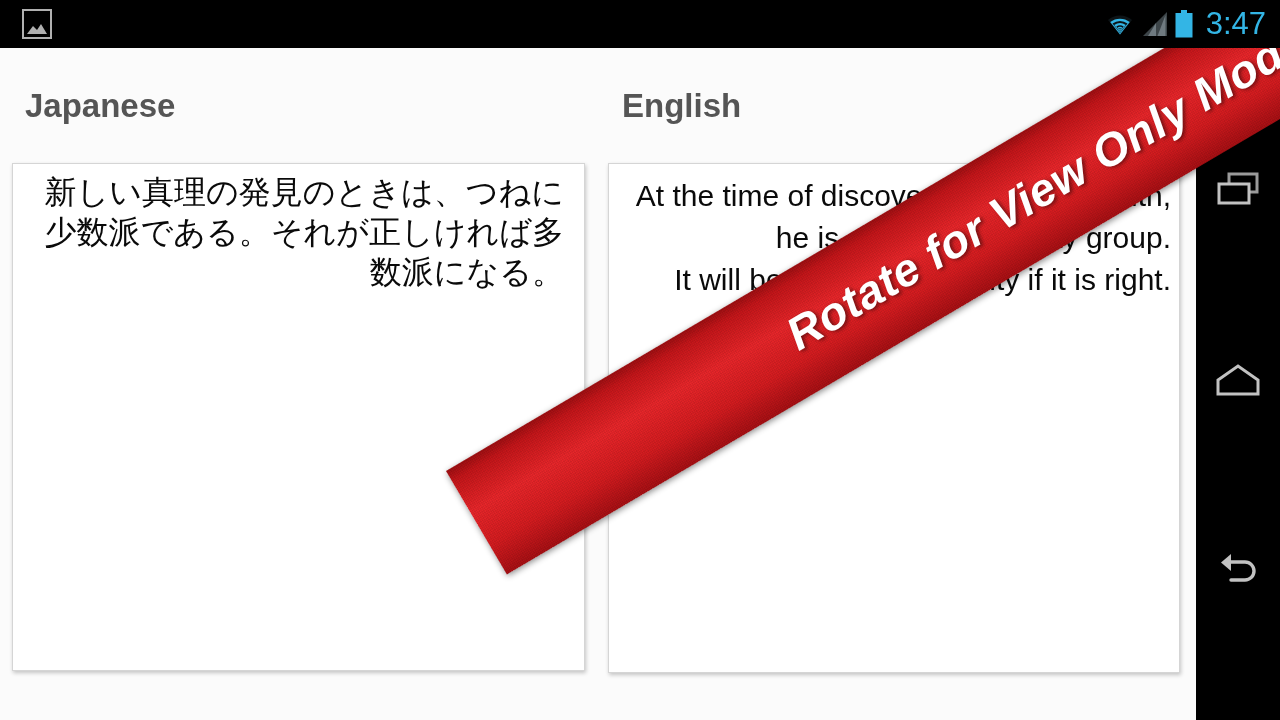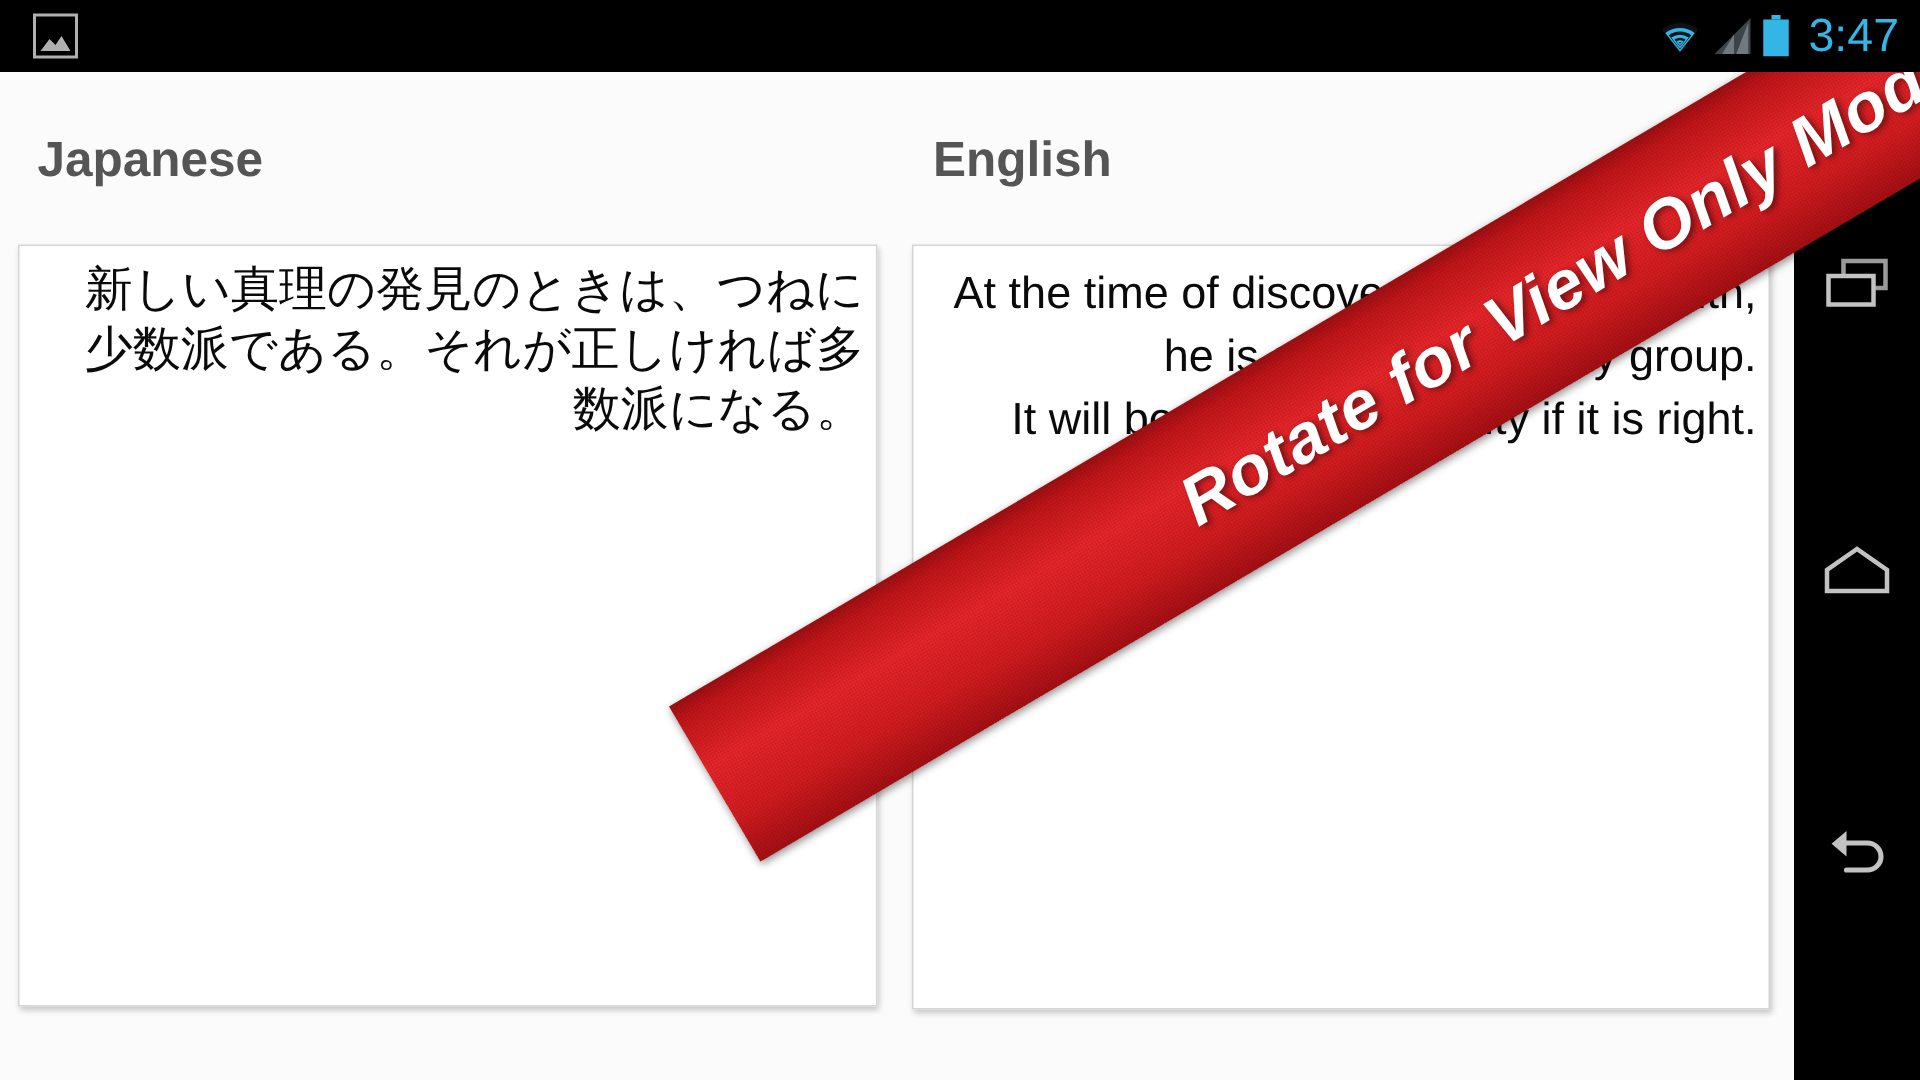--- a/index.html
+++ b/index.html
@@ -90,21 +90,21 @@
     left:10px; width:572px; height:510px;
   }
   .card-text {
     font-size:31px;
     line-height:41px;
     color:#0a0a0a;
     white-space:pre-wrap;
     word-break:break-word;
   }
   #text-japanese {
-    padding:8px 8px 0 12px;
+    padding:8px 20px 0 12px;
     font-size:32px;
     line-height:40px;
     letter-spacing:0px;
   }
   #text-english {
     padding:11px 8px 0 12px;
     font-size:30px;
     line-height:42px;
   }
 

